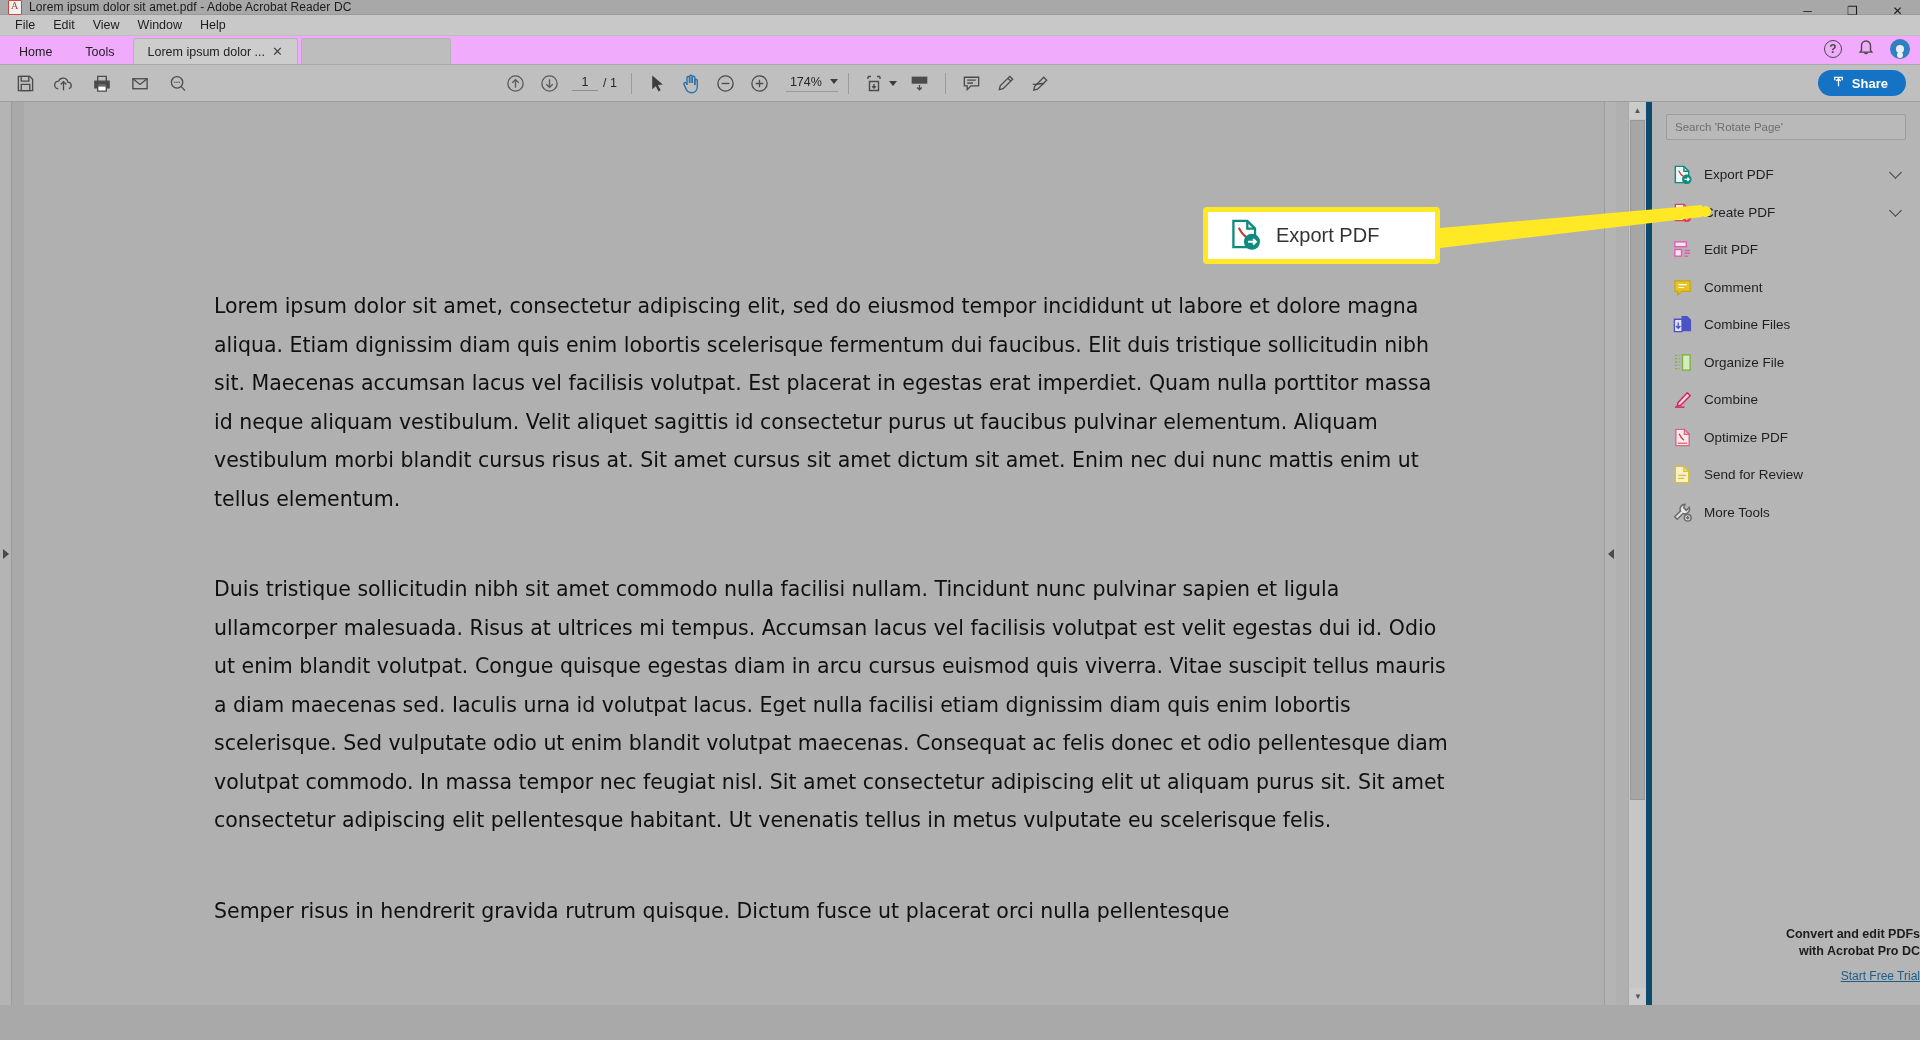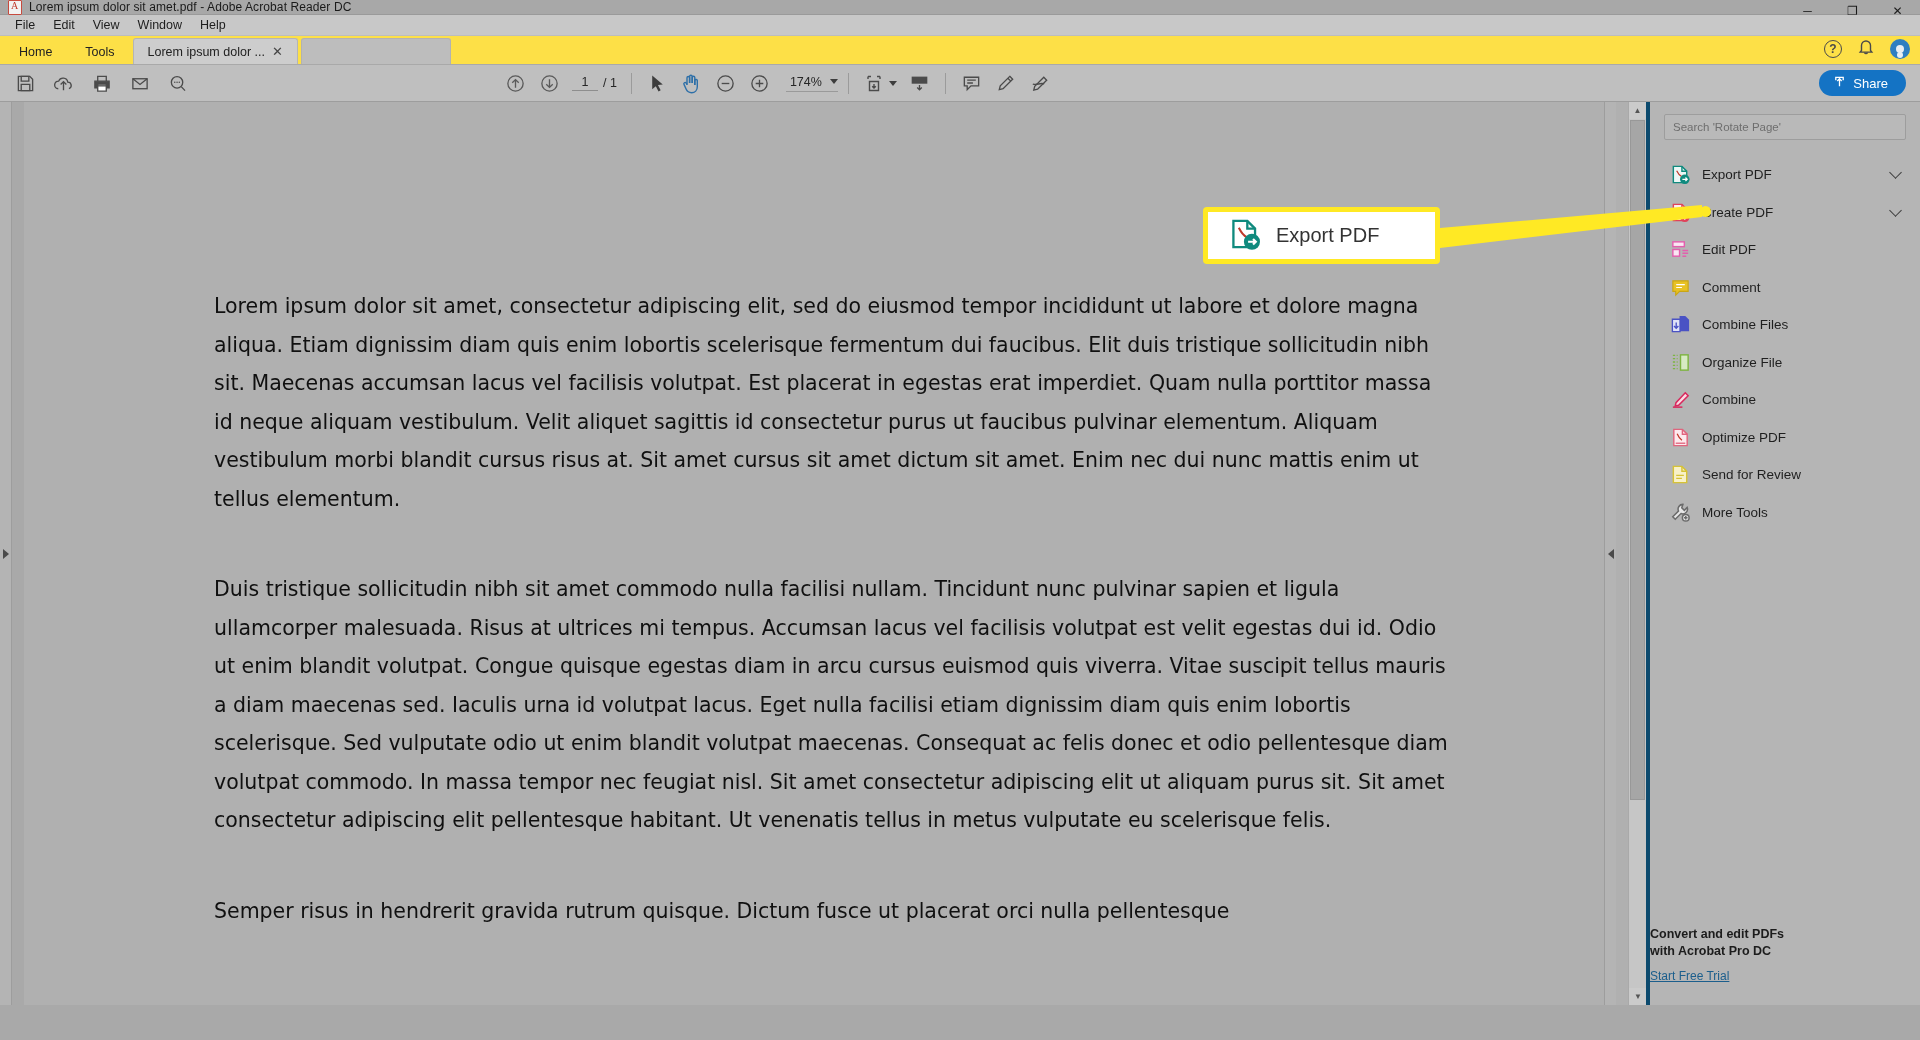--- a/index.html
+++ b/index.html
@@ -37,21 +37,21 @@
   .menubar {
     height: 21px; background: #c8c8c8; display: flex; align-items: center;
     padding-left: 6px; border-bottom: 1px solid #bdbdbd;
   }
   .menu-item {
     font-size: 12.5px; color: #1d1d1d; padding: 2px 9px; cursor: default;
   }
 
   
   .tabstrip {
-    height: 29px; background: #fde047; display: flex; align-items: flex-end;
+    height: 29px; background: #f0abfc; display: flex; align-items: flex-end;
     padding-left: 4px; border-bottom: 1px solid #a9a9a9; position: relative;
   }
   .tab {
     height: 26px; display: flex; align-items: center; gap: 7px;
     padding: 0 14px; font-size: 12.5px; color: #222;
     border-top-left-radius: 3px; border-top-right-radius: 3px;
     background: #c5c5c5; border: 1px solid #b0b0b0; border-bottom: none;
     margin-right: 3px; cursor: default;
   }
   .tab.plain { background: transparent; border-color: transparent; }
@@ -105,21 +105,21 @@
   .zoom-val {
     font-size: 12.5px; color: #262626; min-width: 36px; text-align: right;
   }
   .zoom-wrap { display: flex; align-items: center; gap: 8px; margin-left: 8px; padding-bottom: 2px;
     border-bottom: 1px solid #9a9a9a; }
   .caret { width: 0; height: 0; border-left: 4.5px solid transparent; border-right: 4.5px solid transparent;
     border-top: 5px solid #3d3d3d; }
   .share-btn {
     position: absolute; right: 14px; height: 26px; background: #1473c4;
     color: #fff; font-size: 13px; border-radius: 13px;
-    display: flex; align-items: center; gap: 7px; padding: 0 18px 0 14px; cursor: default;
+    display: flex; align-items: center; gap: 7px; padding: 0 18px 0 14px; cursor: default; font-weight: bold;
   }
 
   
   .body-area { display: flex; height: 903px; }
 
   .doc-pane {
     flex: 1; background: #a9a9a9; position: relative; overflow: hidden;
   }
   .left-handle {
     position: absolute; left: 0; top: 0; width: 12px; height: 100%;
@@ -157,21 +157,21 @@
     background: #cbcbcb; font-size: 8px; color: #555;
   }
   .vscroll .sb-arrow.bottom { position: absolute; bottom: 0; width: 18px; }
   .vscroll .thumb {
     position: absolute; top: 18px; left: 1px; width: 15px; height: 680px;
     background: #a6a6a6; border: 1px solid #989898;
   }
 
   
   .tools-pane {
-    width: 274px; background: #b5b5b5; border-left: 4px solid #0c4a6e;
+    width: 274px; background: #b5b5b5; border-left: 6px solid #0c4a6e;
     display: flex; flex-direction: column; padding-top: 12px; position: relative;
   }
   .tool-search {
     margin: 0 14px 16px 14px; height: 26px; background: #b9b9b9;
     border: 1px solid #9d9d9d; border-radius: 2px;
     display: flex; align-items: center; padding: 0 8px;
     font-size: 11.5px; color: #6e6e6e;
   }
   .tool-item {
     height: 37.5px; display: flex; align-items: center; gap: 11px;
@@ -179,21 +179,21 @@
   }
   .tool-label { font-size: 13.5px; color: #1f1f1f; flex: 1; }
   .chev {
     width: 9px; height: 9px; border-right: 1.8px solid #3c3c3c;
     border-bottom: 1.8px solid #3c3c3c; transform: rotate(45deg);
     margin-right: 6px; margin-bottom: 4px;
   }
   .ticon { width: 21px; height: 21px; flex: none; }
 
   .promo {
-    position: absolute; bottom: 22px; left: 0; width: 100%; text-align: left;
+    position: absolute; bottom: 22px; left: 0; width: 100%; text-align: right;
   }
   .promo-title {
     font-size: 12.5px; font-weight: bold; color: #1c1c1c; line-height: 17px;
   }
   .promo-link {
     font-size: 12px; color: #1b5e8c; text-decoration: underline; margin-top: 9px; display: block;
   }
 
   
   .callout {

